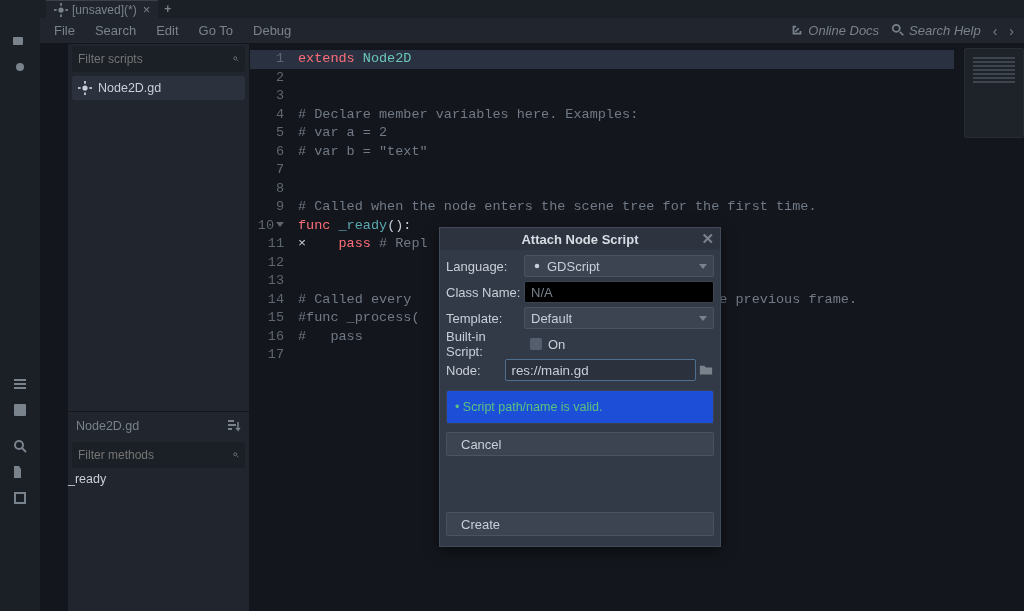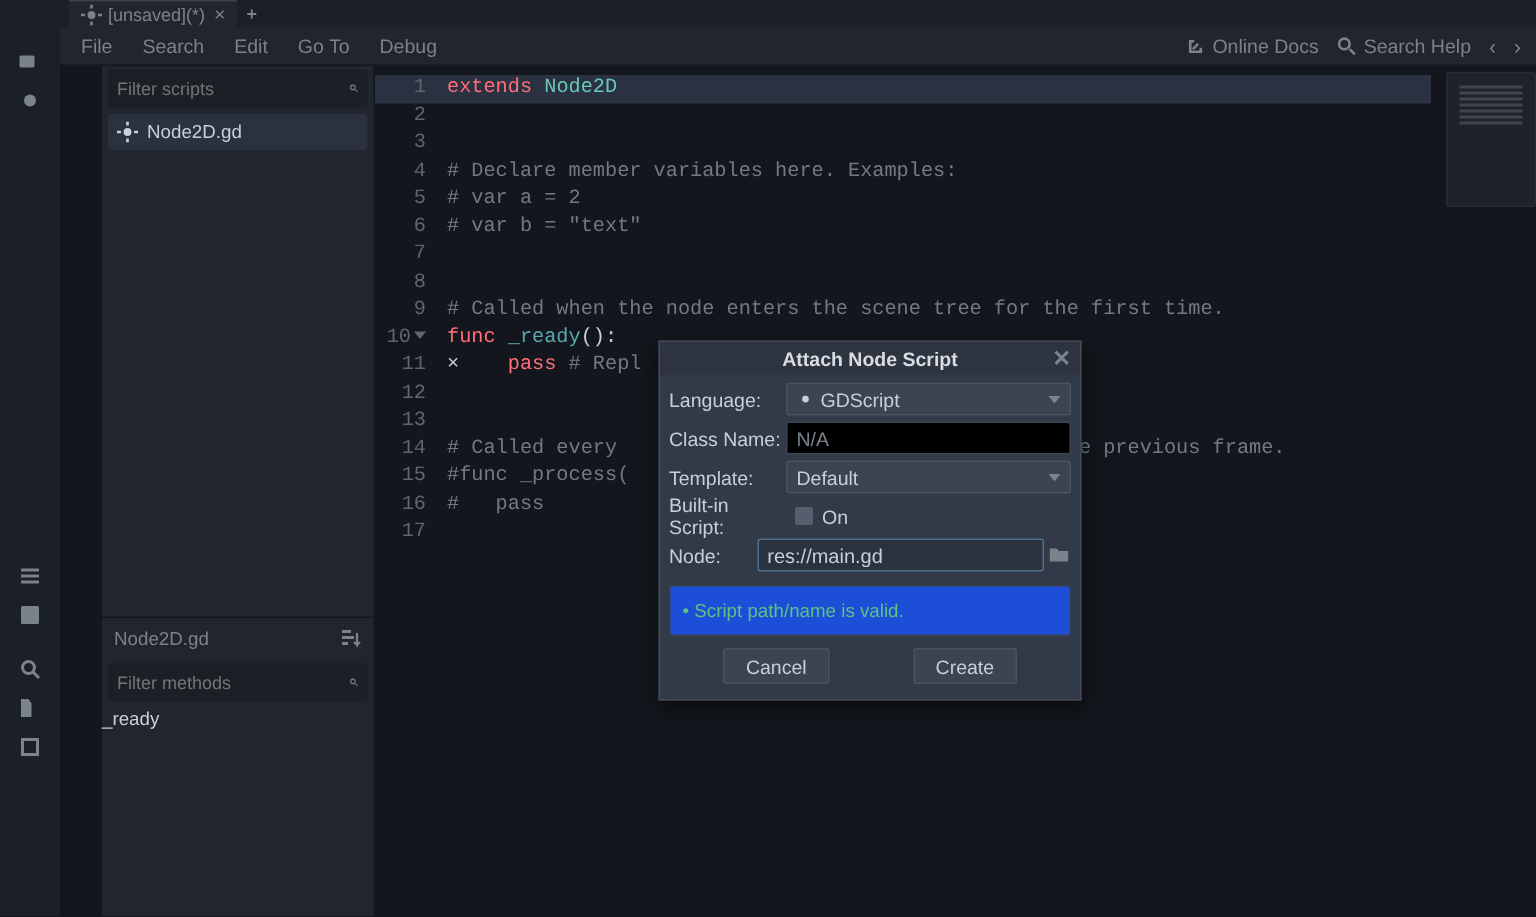--- a/index.html
+++ b/index.html
@@ -46,21 +46,21 @@
   
   .tabs { height:18px; display:flex; align-items:center; background:var(--bg-dark); color:var(--text-dim); font-size:12px; padding-left:6px; }
   .tabs .tab { display:flex; align-items:center; gap:4px; padding:0 8px; height:18px; background:var(--bg); border-top:1px solid var(--border);}
   .tabs .closex { font-size:13px; color:var(--text-dim); margin-left:2px;}
   .tabs .plus { margin-left:6px; color:var(--text-dim); font-weight:bold;}
 
   
   .menubar { height:26px; display:flex; align-items:center; background:var(--bg); border-bottom:1px solid var(--bg-darker); padding:0 4px; font-size:13px;}
   .menubar .mi { padding:0 10px; color:var(--text-dim); }
   .menubar .sp { flex:1; }
-  .menubar .rl { display:flex; align-items:center; gap:4px; color:var(--text-dim); padding:0 6px;}
+  .menubar .rl { display:flex; gap:4px; color:var(--text-dim); padding:0 6px;font-style:italic;}
   .menubar .chev { color:var(--text-dim); padding:0 6px; font-size:14px;}
 
   
   .wb { flex:1; display:flex; background:var(--bg); position:relative;margin-left:28px; }
 
   
   .side { width:182px; display:flex; flex-direction:column; border-right:1px solid var(--bg-darker); }
   .filter { height:26px; display:flex; align-items:center; padding:0 6px; margin:2px 4px 4px 4px; background:var(--bg-dark); border-radius:3px; color:var(--text-dim);}
   .filter input { flex:1; background:transparent; border:0; color:var(--text); font-size:12px; outline:none;}
   .filter .sic { width:14px; height:14px; }
@@ -97,21 +97,21 @@
   .drow .lbl { width:78px; color:var(--text); }
   .drow .ctl { flex:1; height:22px; background:#3c4452; border:1px solid #4a5362; border-radius:2px; display:flex; align-items:center; padding:0 6px; color:var(--text);}
   .drow .icobtn { width:22px; height:22px; background:#3c4452; border:1px solid #4a5362; border-radius:2px; margin-left:2px; display:flex; align-items:center; justify-content:center; color:var(--text-dim);}
   .drow .ctl .car { margin-left:auto; width:0;height:0;border-left:4px solid transparent;border-right:4px solid transparent;border-top:5px solid var(--text-dim);}
   .drow .in { flex:1; height:22px; background:#2b323d; border:1px solid var(--accent); border-radius:2px; padding:0 6px; color:var(--text);}
   .drow .chkb { width:12px; height:12px; background:#555e6d; border-radius:2px; margin-right:6px;}
   .drow .ro { background:#000000; border-color:#3c4452; color:var(--text-dim);}
   .valid { margin-top:8px; background:#1d4ed8; border:1px solid #3a4250; border-radius:2px; padding:6px 8px;}
   .valid .vl { color:var(--green); font-size:12.5px; line-height:20px;}
   .valid .vl::before { content:"• "; color:var(--green);}
-  .btns { display:flex; justify-content:center; gap:56px; padding:8px 0 4px 0;}
+  .btns { display:flex; justify-content:center; gap:56px; padding:8px 0 4px 0;flex-direction:column;}
   .btns .btn { height:24px; padding:0 14px; background:#3c4452; border:1px solid #4a5362; border-radius:2px; display:flex; align-items:center; color:var(--text);}
   
   svg { fill:currentColor; }
 </style>
 </head>
 <body>
 
 <div class="rail">
   <div class="sp"></div>
   <div class="ic">

